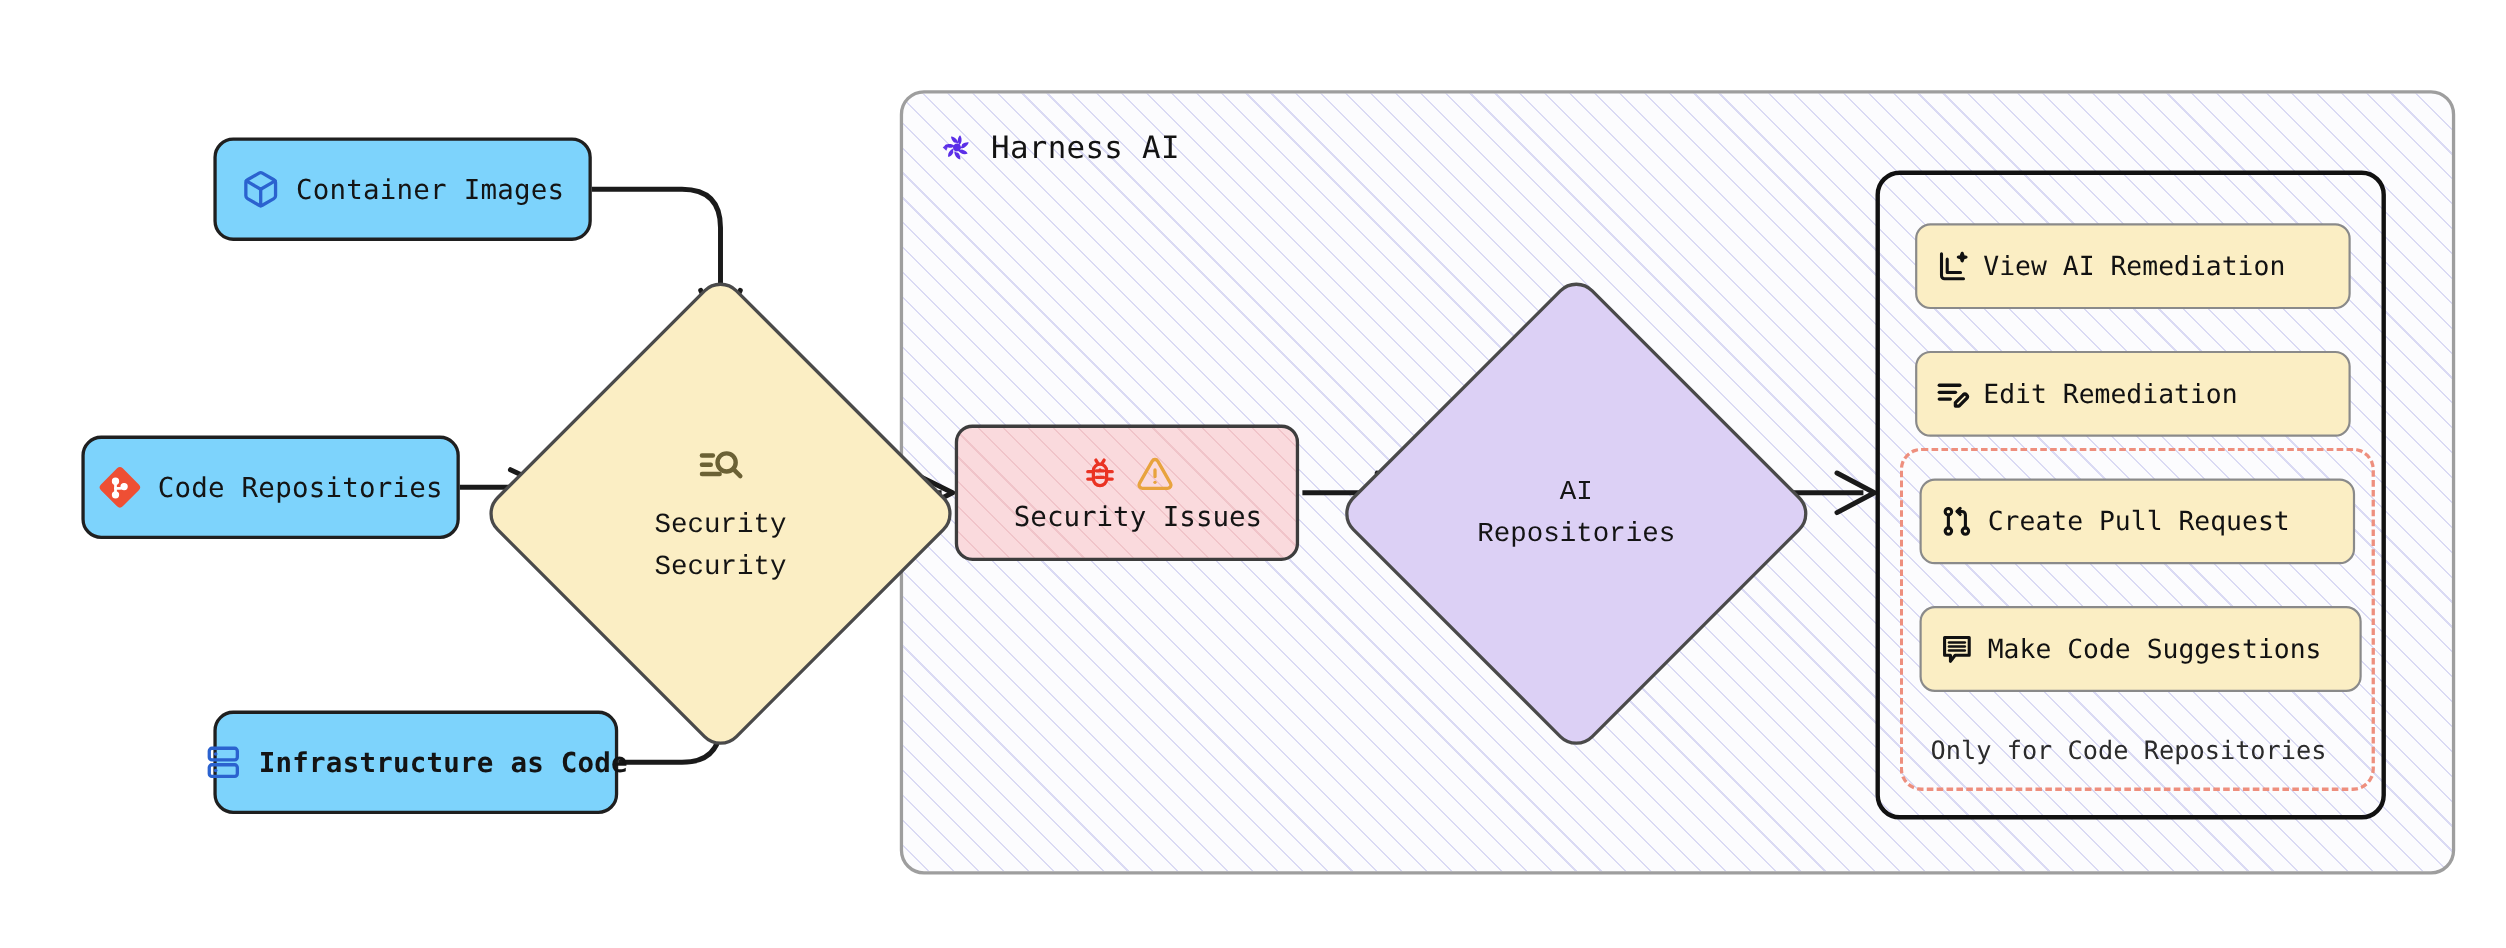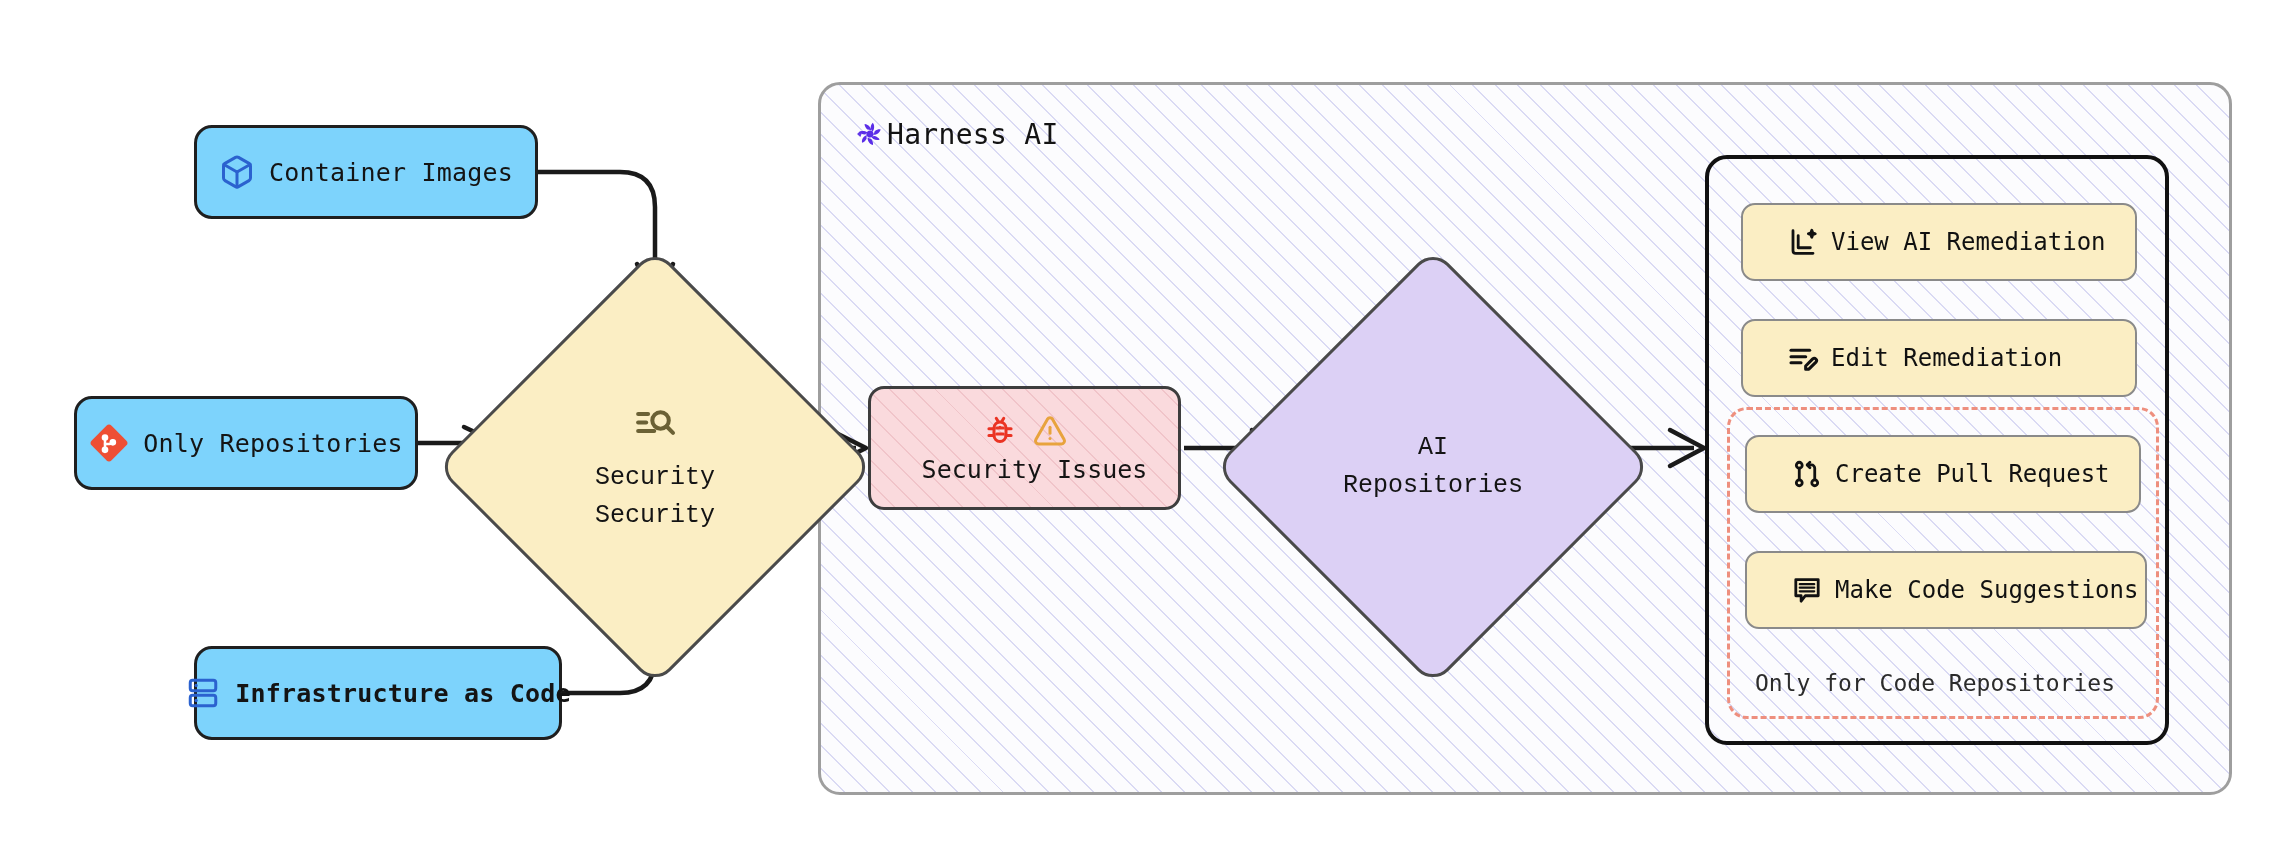--- a/index.html
+++ b/index.html
@@ -52,20 +52,21 @@
         rgba(0,0,0,0) 1.4px,
         rgba(0,0,0,0) 16px);
     z-index: 1;
   }
   #harness-title {
     position: absolute;
     left: 853px;
     top: 117px;
     display: flex;
     align-items: center;
+    gap: 14px;
     font-size: 28px;
     color: #131313;
     letter-spacing: 0.3px;
     z-index: 3;
     white-space: nowrap;
   }
 
   
   #node-container-images { left: 194px; top: 125px;  width: 344px; height: 94px; }
   #node-code-repos       { left: 74px;  top: 396px;  width: 344px; height: 94px; }
@@ -140,21 +141,21 @@
     position: absolute;
     left: 32px;
     width: 396px;
     height: 78px;
     background: #fbeec4;
     border: 2px solid #8a8a8a;
     border-radius: 14px;
     display: flex;
     align-items: center;
     gap: 12px;
-    padding-left: 44px;
+    padding-left: 16px;
     font-size: 24px;
     color: #111111;
     white-space: nowrap;
     z-index: 7;
   }
   #btn-view-ai       { top: 44px; }
   #btn-edit-remed    { top: 160px; }
   #btn-create-pr     { top: 276px; left: 36px; width: 396px; }
   #btn-make-suggest  { top: 392px; left: 36px; width: 402px; }
 
@@ -252,21 +253,21 @@
         <rect x="3.6" y="3.6" width="16.8" height="16.8" rx="2.2" transform="rotate(45 12 12)" fill="#ee4f34"></rect>
         <g stroke="#ffffff" stroke-width="1.5" fill="none" stroke-linecap="round">
           <circle cx="9.6" cy="8.7" r="1.25" fill="#ffffff"></circle>
           <circle cx="14.3" cy="11.6" r="1.25" fill="#ffffff"></circle>
           <circle cx="9.6" cy="16.1" r="1.25" fill="#ffffff"></circle>
           <path d="M9.6 10v4.8"></path>
           <path d="M9.6 12.6h2.6a2 2 0 0 0 2-2v-.1"></path>
         </g>
       </svg>
     </span>
-    <span class="label">Only Repositories</span>
+    <span class="label">Code Repositories</span>
   </div>
 
   <div class="node" id="node-iac">
     <span class="ico">
       <svg width="36" height="36" viewBox="0 0 24 24" fill="none" stroke="#2b62cf" stroke-width="2" stroke-linecap="round" stroke-linejoin="round">
         <rect x="3.5" y="3.5" width="17" height="7" rx="1.6"></rect>
         <rect x="3.5" y="13.5" width="17" height="7" rx="1.6"></rect>
         <circle cx="7.4" cy="7" r="1.1" fill="#2b62cf" stroke="none"></circle>
         <circle cx="7.4" cy="17" r="1.1" fill="#2b62cf" stroke="none"></circle>
       </svg>

